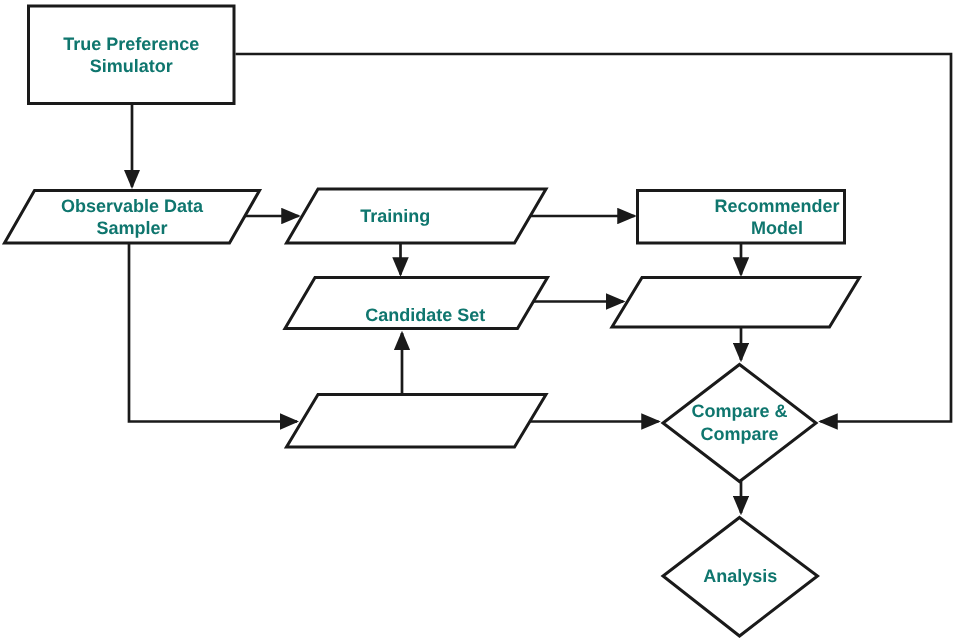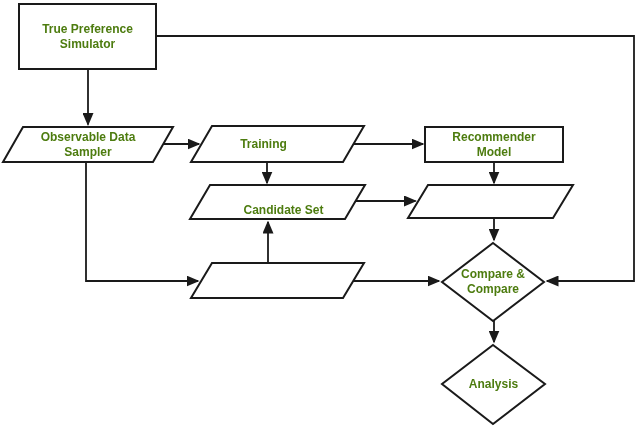--- a/index.html
+++ b/index.html
@@ -23,28 +23,28 @@
   .lbl {
     position: absolute;
     display: flex;
     flex-direction: column;
     align-items: center;
     justify-content: center;
     text-align: center;
     font-weight: bold;
     font-size: 12px;
     line-height: 15px;
-    color: #4d7c0f;
+    color: #0f766e;
     pointer-events: none;
     white-space: nowrap;
   }
   #lbl-tps      { left: 18px;  top: 3px;   width: 139px; height: 67px; }
   #lbl-ods      { left: 3px;   top: 127px; width: 170px; height: 35px; text-align: right; }
   #lbl-training { left: 177px; top: 126px; width: 173px; height: 36px; }
-  #lbl-rm       { left: 425px; top: 127px; width: 138px; height: 35px; }
+  #lbl-rm       { left: 425px; top: 127px; width: 138px; height: 35px; padding-left: 24px; }
   #lbl-cs       { left: 196px; top: 185px; width: 175px; height: 50px; }
   #lbl-rec      { left: 408px; top: 185px; width: 165px; height: 33px; }
   #lbl-test     { left: 191px; top: 263px; width: 173px; height: 35px; }
   #lbl-cm       { left: 442px; top: 243px; width: 102px; height: 78px; }
   #lbl-an       { left: 442px; top: 345px; width: 103px; height: 79px; }
 </style>
 </head>
 <body>
 
 <div class="canvas">

